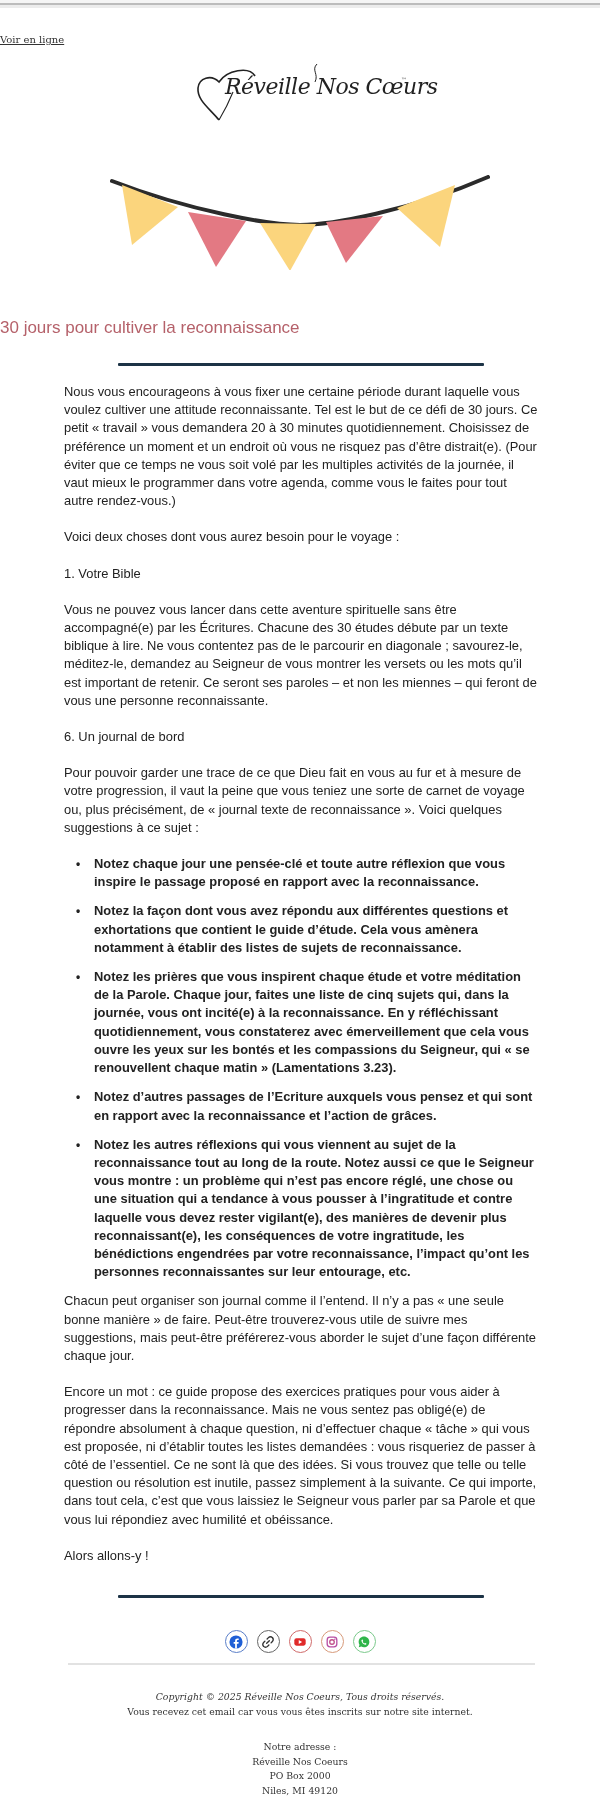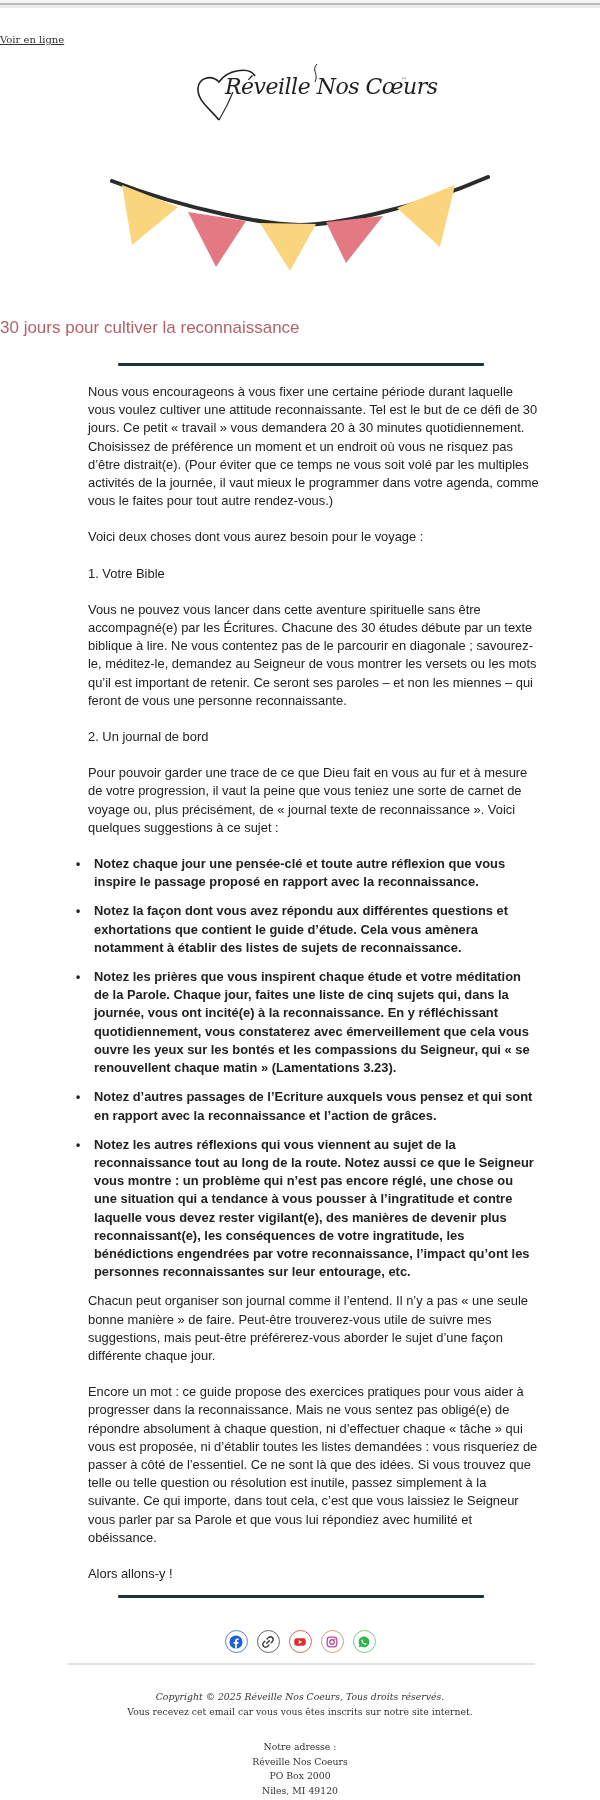--- a/index.html
+++ b/index.html
@@ -18,21 +18,21 @@
     font-style: italic; font-size: 22px; color: #222; letter-spacing: -0.5px; white-space: nowrap; }
 
   .banner { position: absolute; left: 110px; top: 175px; width: 380px; height: 95px; }
 
   .title { position: absolute; top: 318px; left: 0; width: 600px; text-align: left;
     font-family: "Liberation Sans", sans-serif; font-size: 17px; color: #b5616a; }
   .rule { position: absolute; height: 3px; background: #1c3346; border-radius: 1px; }
 
   .content { position: absolute; left: 64px; top: 383px; width: 475px;
     font-family: "Liberation Sans", sans-serif; font-size: 12.9px; line-height: 18.2px; color: #222; }
-  .content p { margin-bottom: 18px; margin-left: 24px; }
+  .content p { margin-bottom: 18px; }
   .content ul { list-style: none; margin: 0 0 0 0; }
   .content li { position: relative; padding-left: 30px; margin-bottom: 11px; font-weight: bold; }
   .content li::before { content: "•"; position: absolute; left: 12px; top: 0; font-size: 12px; }
   .content ul { margin-bottom: 4px; }
 
   .social { position: absolute; top: 1630px; left: 0; width: 600px; display: flex; justify-content: center; gap: 9px; }
   .soc { width: 23px; height: 23px; border-radius: 50%; border: 1.3px solid; display: flex;
     align-items: center; justify-content: center; cursor: pointer; }
   .soc svg { width: 14px; height: 14px; }
 
@@ -72,21 +72,21 @@
 </svg>
 
 <div class="title">30 jours pour cultiver la reconnaissance</div>
 <div class="rule" style="left:118px; top:363px; width:366px;"></div>
 
 <div class="content">
   <p>Nous vous encourageons à vous fixer une certaine période durant laquelle vous voulez cultiver une attitude reconnaissante. Tel est le but de ce défi de 30 jours. Ce petit « travail » vous demandera 20 à 30 minutes quotidiennement. Choisissez de préférence un moment et un endroit où vous ne risquez pas d’être distrait(e). (Pour éviter que ce temps ne vous soit volé par les multiples activités de la journée, il vaut mieux le programmer dans votre agenda, comme vous le faites pour tout autre rendez-vous.)</p>
   <p>Voici deux choses dont vous aurez besoin pour le voyage :</p>
   <p>1. Votre Bible</p>
   <p>Vous ne pouvez vous lancer dans cette aventure spirituelle sans être accompagné(e) par les Écritures. Chacune des 30 études débute par un texte biblique à lire. Ne vous contentez pas de le parcourir en diagonale ; savourez-le, méditez-le, demandez au Seigneur de vous montrer les versets ou les mots qu’il est important de retenir. Ce seront ses paroles – et non les miennes – qui feront de vous une personne reconnaissante.</p>
-  <p>2. Un journal de bord</p>
+  <p>6. Un journal de bord</p>
   <p>Pour pouvoir garder une trace de ce que Dieu fait en vous au fur et à mesure de votre progression, il vaut la peine que vous teniez une sorte de carnet de voyage ou, plus précisément, de « journal texte de reconnaissance ». Voici quelques suggestions à ce sujet :</p>
   <ul>
     <li>Notez chaque jour une pensée-clé et toute autre réflexion que vous inspire le passage proposé en rapport avec la reconnaissance.</li>
     <li>Notez la façon dont vous avez répondu aux différentes questions et exhortations que contient le guide d’étude. Cela vous amènera notamment à établir des listes de sujets de reconnaissance.</li>
     <li>Notez les prières que vous inspirent chaque étude et votre méditation de la Parole. Chaque jour, faites une liste de cinq sujets qui, dans la journée, vous ont incité(e) à la reconnaissance. En y réfléchissant quotidiennement, vous constaterez avec émerveillement que cela vous ouvre les yeux sur les bontés et les compassions du Seigneur, qui « se renouvellent chaque matin » (Lamentations 3.23).</li>
     <li>Notez d’autres passages de l’Ecriture auxquels vous pensez et qui sont en rapport avec la reconnaissance et l’action de grâces.</li>
     <li>Notez les autres réflexions qui vous viennent au sujet de la reconnaissance tout au long de la route. Notez aussi ce que le Seigneur vous montre : un problème qui n’est pas encore réglé, une chose ou une situation qui a tendance à vous pousser à l’ingratitude et contre laquelle vous devez rester vigilant(e), des manières de devenir plus reconnaissant(e), les conséquences de votre ingratitude, les bénédictions engendrées par votre reconnaissance, l’impact qu’ont les personnes reconnaissantes sur leur entourage, etc.</li>
   </ul>
   <p>Chacun peut organiser son journal comme il l’entend. Il n’y a pas « une seule bonne manière » de faire. Peut-être trouverez-vous utile de suivre mes suggestions, mais peut-être préférerez-vous aborder le sujet d’une façon différente chaque jour.</p>
   <p>Encore un mot : ce guide propose des exercices pratiques pour vous aider à progresser dans la reconnaissance. Mais ne vous sentez pas obligé(e) de répondre absolument à chaque question, ni d’effectuer chaque « tâche » qui vous est proposée, ni d’établir toutes les listes demandées : vous risqueriez de passer à côté de l’essentiel. Ce ne sont là que des idées. Si vous trouvez que telle ou telle question ou résolution est inutile, passez simplement à la suivante. Ce qui importe, dans tout cela, c’est que vous laissiez le Seigneur vous parler par sa Parole et que vous lui répondiez avec humilité et obéissance.</p>

